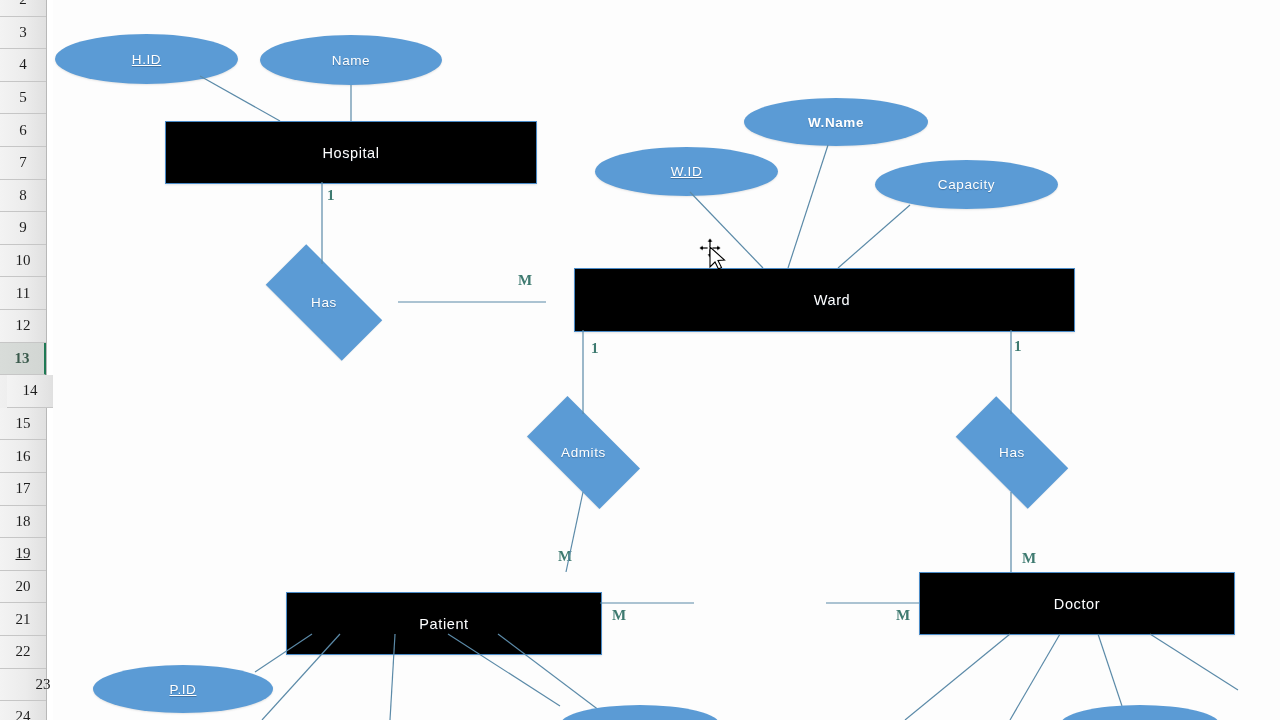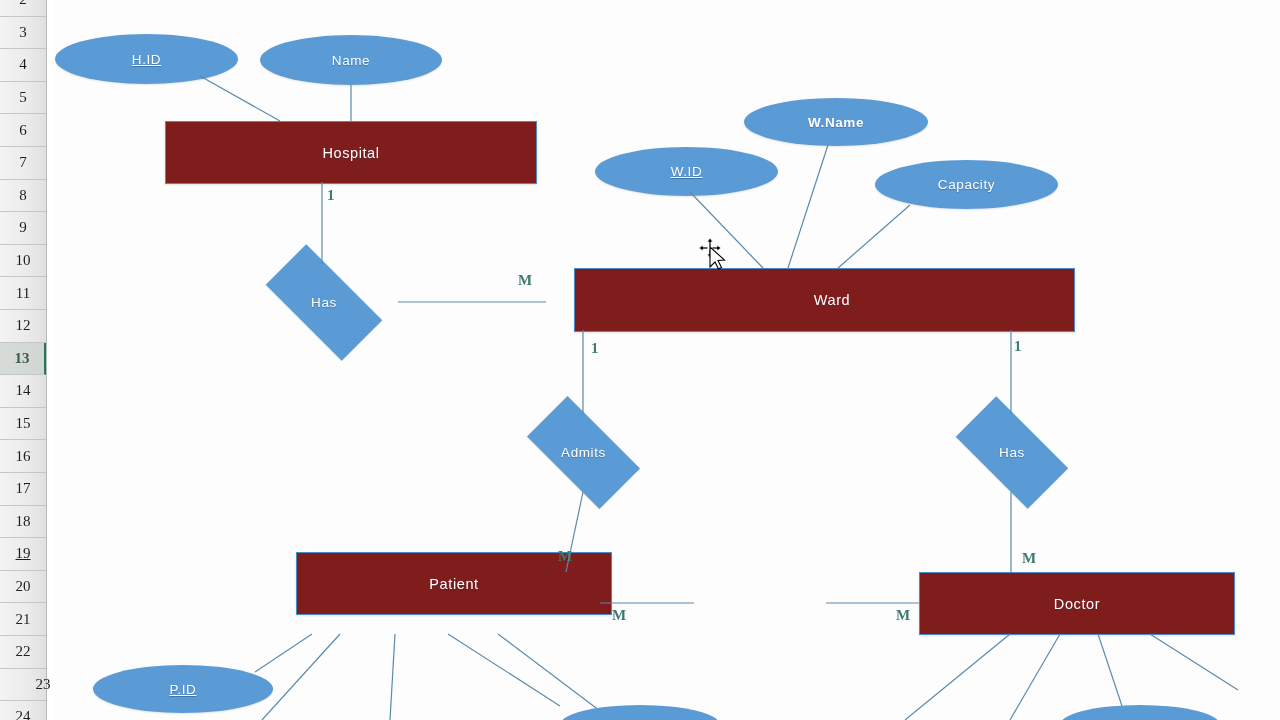--- a/index.html
+++ b/index.html
@@ -90,21 +90,21 @@
     align-items: center;
     justify-content: center;
     z-index: 20;
     color: #ffffff;
     text-align: center;
     letter-spacing: 0.6px;
     text-shadow: 0 1px 1px rgba(20,50,80,0.35);
   }
 
   .entity {
-    background: #7f1d1d;
+    background: #000000;
     border: 1px solid #4a8bc8;
     font-size: 14.5px;
     box-shadow: 0 1px 2px rgba(0,0,0,0.10);
   }
 
   .attribute {
     background: #5b9bd5;
     border-radius: 50%;
     font-size: 13.5px;
     box-shadow: 0 1px 2px rgba(0,0,0,0.10);
@@ -182,21 +182,21 @@
       <ellipse cx="1140" cy="725" rx="80" ry="20" fill="#5B9BD5"></ellipse>
     </svg>
 
   <div id="canvas">
       <div class="node entity" style="left: 165px; top: 121px; width: 370px; height: 61px;">
         <span>Hospital</span>
       </div>
       <div class="node entity" style="left: 574px; top: 268px; width: 484px; height: 62px; padding-left: 15px;">
         <span>Ward</span>
       </div>
-      <div class="node entity" style="left: 286px; top: 552px; width: 314px; height: 61px; margin-left: 10px;">
+      <div class="node entity" style="left: 286px; top: 592px; width: 314px; height: 61px;">
         <span>Patient</span>
       </div>
       <div class="node entity" style="left: 919px; top: 572px; width: 314px; height: 61px;">
         <span>Doctor</span>
       </div>
       <div class="node attribute key" style="left: 55px; top: 34px; width: 183px; height: 50px;">
         <span>H.ID</span>
       </div>
       <div class="node attribute" style="left: 260px; top: 35px; width: 182px; height: 50px;">
         <span>Name</span>
@@ -252,21 +252,21 @@
       <div class="row-head" style="position: absolute; left: 0px; top: 49.2px; height: 32.6px;">4</div>
       <div class="row-head" style="position: absolute; left: 0px; top: 81.8px; height: 32.6px;">5</div>
       <div class="row-head" style="position: absolute; left: 0px; top: 114.4px; height: 32.6px;">6</div>
       <div class="row-head" style="position: absolute; left: 0px; top: 147px; height: 32.6px;">7</div>
       <div class="row-head" style="position: absolute; left: 0px; top: 179.6px; height: 32.6px;">8</div>
       <div class="row-head" style="position: absolute; left: 0px; top: 212.2px; height: 32.6px;">9</div>
       <div class="row-head" style="position: absolute; left: 0px; top: 244.8px; height: 32.6px;">10</div>
       <div class="row-head" style="position: absolute; left: 0px; top: 277.4px; height: 32.6px;">11</div>
       <div class="row-head" style="position: absolute; left: 0px; top: 310px; height: 32.6px;">12</div>
       <div class="row-head selected" style="position: absolute; left: 0px; top: 342.6px; height: 32.6px;">13</div>
-      <div class="row-head" style="position: absolute; left: 0px; top: 375.2px; height: 32.6px;">14</div>
+      <div class="row-head" style="position: absolute; left: 7px; top: 375.2px; height: 32.6px;">14</div>
       <div class="row-head" style="position: absolute; left: 0px; top: 407.8px; height: 32.6px;">15</div>
       <div class="row-head" style="position: absolute; left: 0px; top: 440.4px; height: 32.6px;">16</div>
       <div class="row-head" style="position: absolute; left: 0px; top: 473px; height: 32.6px;">17</div>
       <div class="row-head" style="position: absolute; left: 0px; top: 505.6px; height: 32.6px;">18</div>
       <div class="row-head" style="position: absolute; left: 0px; top: 538.2px; height: 32.6px; text-decoration: underline;">19</div>
       <div class="row-head" style="position: absolute; left: 0px; top: 570.8px; height: 32.6px;">20</div>
       <div class="row-head" style="position: absolute; left: 0px; top: 603.4px; height: 32.6px;">21</div>
       <div class="row-head" style="position: absolute; left: 0px; top: 636px; height: 32.6px;">22</div>
       <div class="row-head" style="position: absolute; left: 0px; top: 668.6px; height: 32.6px; padding-left: 40px;">23</div>
       <div class="row-head" style="position: absolute; left: 0px; top: 701.2px; height: 32.6px;">24</div>

